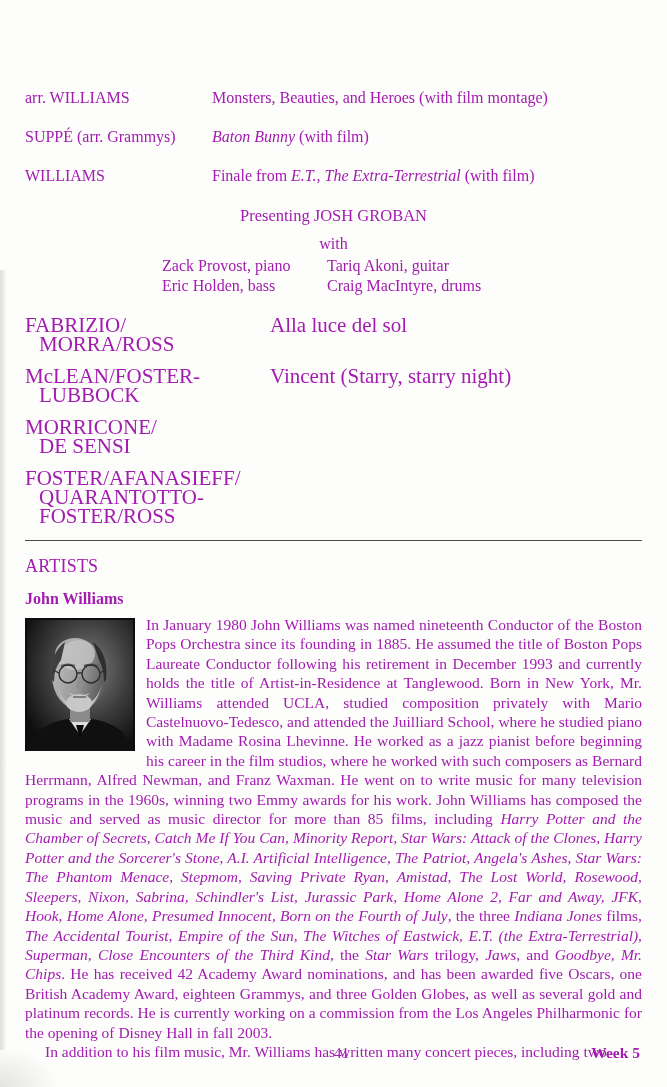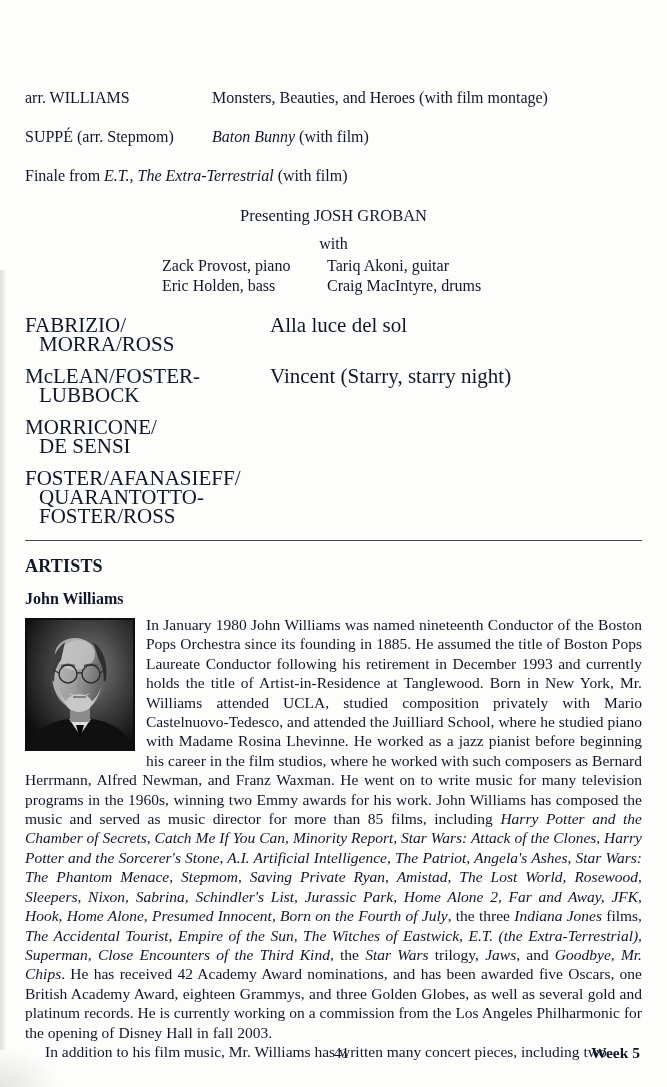--- a/index.html
+++ b/index.html
@@ -1,18 +1,18 @@
 <!DOCTYPE html>
 <html><head>
 <meta charset="utf-8">
 <style>
   html,body{margin:0;padding:0;background:#e9e9e7;}
   .page{
     width:667px;height:1087px;background:#fdfdfb;position:relative;
-    font-family:"Liberation Serif","DejaVu Serif",serif;color:#0f172a;
+    font-family:"Liberation Serif","DejaVu Serif",serif;color:#a21caf;
     box-sizing:border-box;padding:88px 25px 0 25px;overflow:hidden;
     margin:0 auto;
   }
   .page::before{
     content:'';position:absolute;left:0;top:270px;width:7px;height:780px;
     background:linear-gradient(to right,rgba(0,0,0,0.12),rgba(0,0,0,0));
     pointer-events:none;
   }
   .page::after{
     content:'';position:absolute;left:0;bottom:0;width:60px;height:40px;
@@ -31,21 +31,21 @@
   .musicians{display:flex;margin-left:137px;font-size:16px;line-height:20px;}
   .mus-col.first{width:165px;flex:none;}
 
   .prog-row2{display:flex;margin-bottom:13px;font-size:21px;line-height:19px;}
   .prog-row2 .composer{width:245px;flex:none;}
   .prog-row2 .composer .hang{padding-left:14px;}
   .prog-row2 .piece{flex:1;}
 
   .rule{border:none;border-top:1.5px solid #4a4a4a;margin:14px 0 15px 0;}
 
-  .artists-heading{font-size:18px;font-weight:bold;letter-spacing:.2px;margin:0 0 13px 0;}
+  .artists-heading{font-size:18px;font-weight:normal;letter-spacing:.2px;margin:0 0 13px 0;}
   .artist-name{font-size:16px;font-weight:bold;margin:0 0 7px 0;}
 
   .bio{font-size:15.5px;line-height:19.4px;text-align:justify;}
   .bio p{margin:0;}
   .bio p.indent{text-indent:20px;}
   .photo-wrap{float:left;width:110px;height:133px;margin:3px 11px 3px 0;}
   .photo-wrap svg{display:block;width:110px;height:133px;}
 
   .footer{position:absolute;left:25px;right:25px;top:1044px;height:20px;font-size:15.5px;}
   .page-number{position:absolute;left:16px;right:0;text-align:center;}
@@ -55,24 +55,25 @@
 <body>
 
 <div class="page">
 
   <div>
     <div class="prog-row">
       <div class="composer">arr. WILLIAMS</div>
       <div class="piece"><span>Monsters, Beauties, and Heroes (with film montage)</span></div>
     </div>
     <div class="prog-row">
-      <div class="composer">SUPPÉ (arr. Stepmom)</div>
+      <div class="composer">SUPPÉ (arr. Grammys)</div>
       <div class="piece"><i>Baton Bunny</i><span> (with film)</span></div>
     </div>
     <div class="prog-row">
+      <div class="composer">WILLIAMS</div>
       <div class="piece"><span>Finale from </span><i>E.T., The Extra-Terrestrial</i><span> (with film)</span></div>
     </div>
   </div>
 
   <div class="guest-block">
     <div class="presenting">Presenting JOSH GROBAN</div>
     <div class="with-line">with</div>
     <div class="musicians">
       <div class="mus-col first">
           <div>Zack Provost, piano</div>

